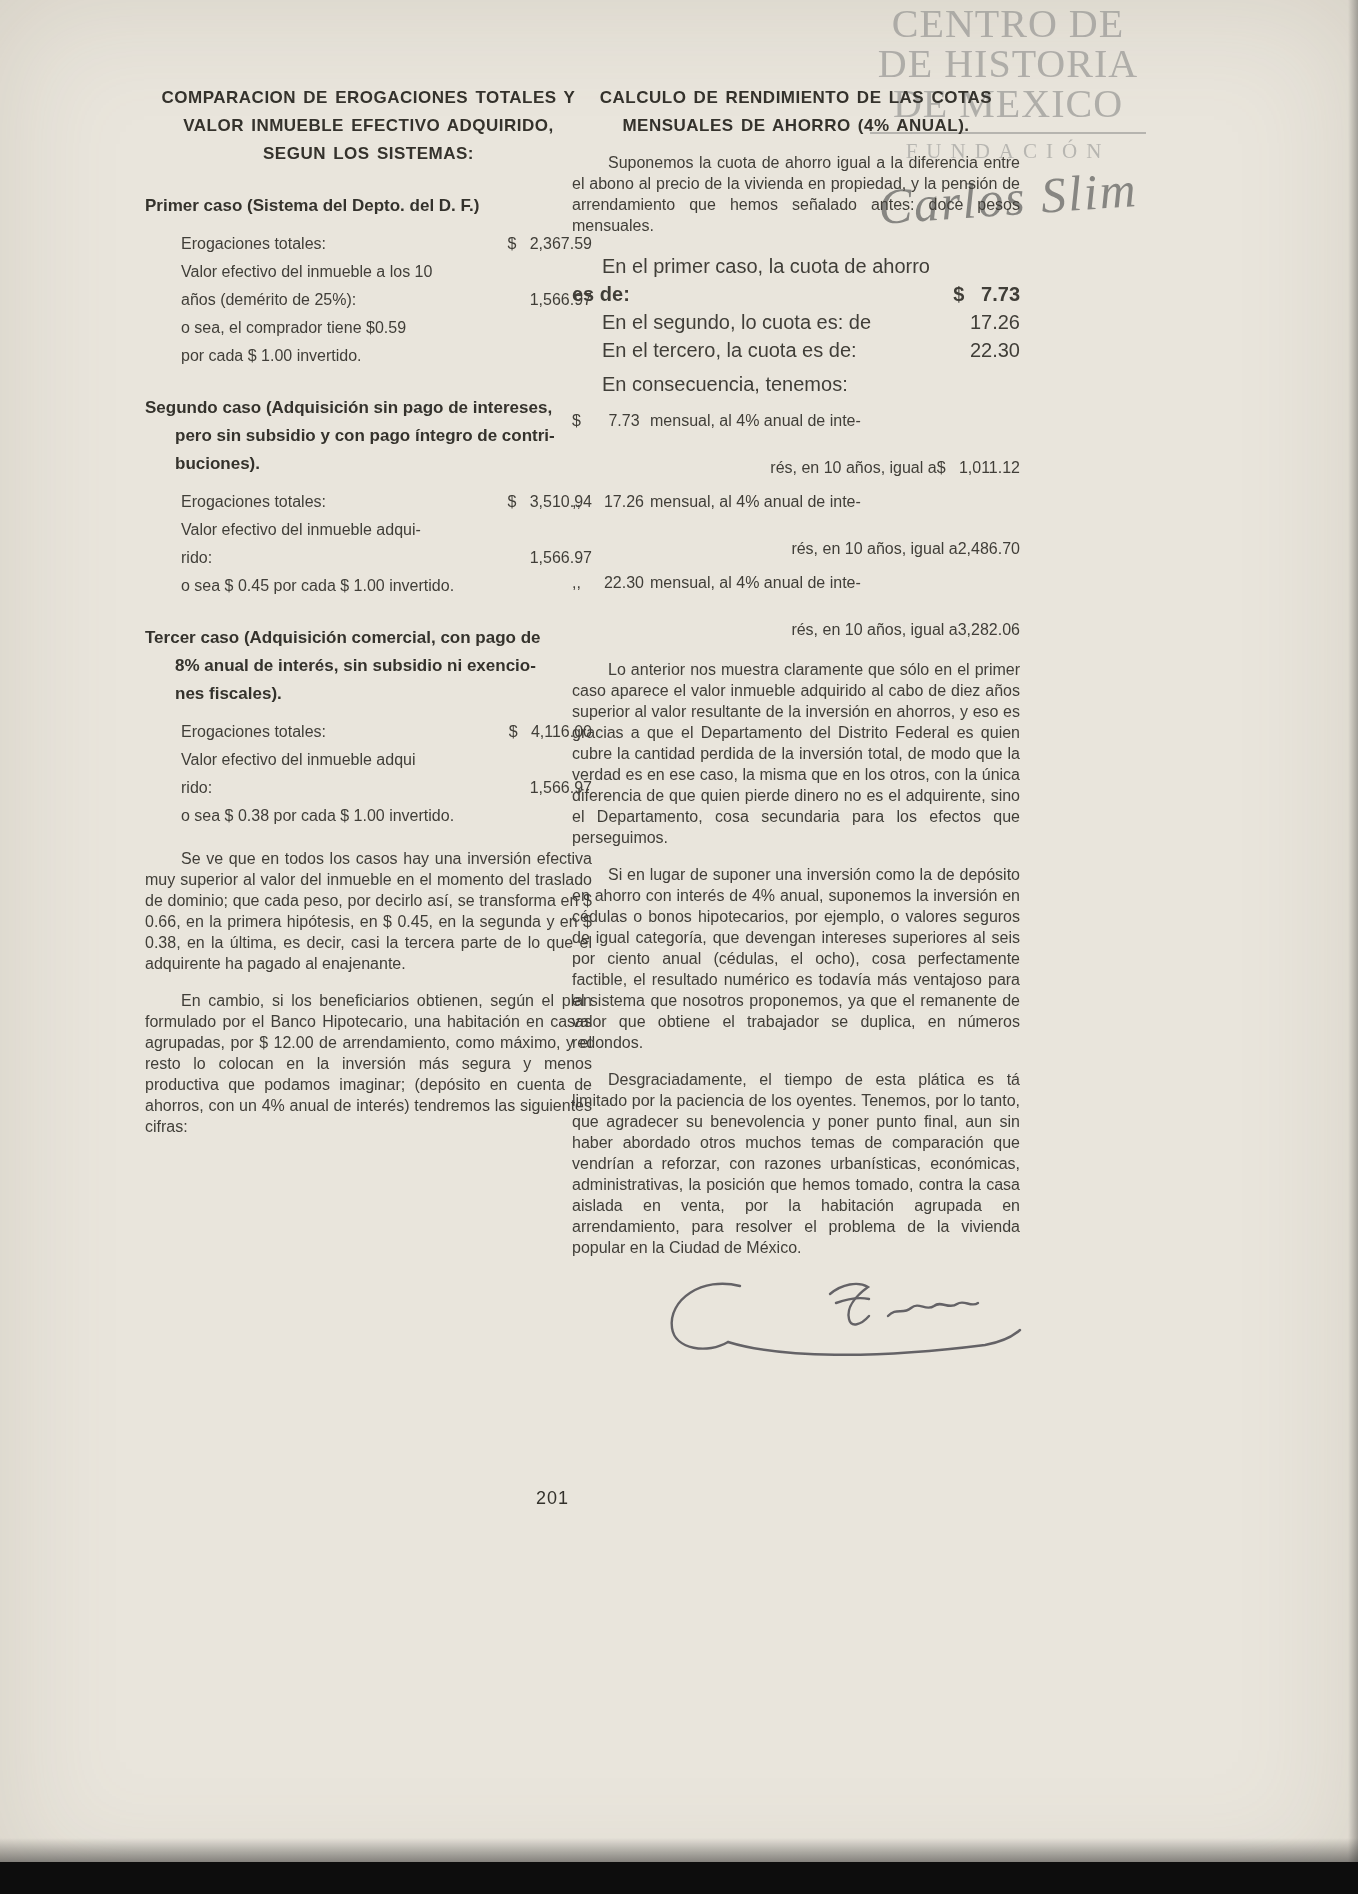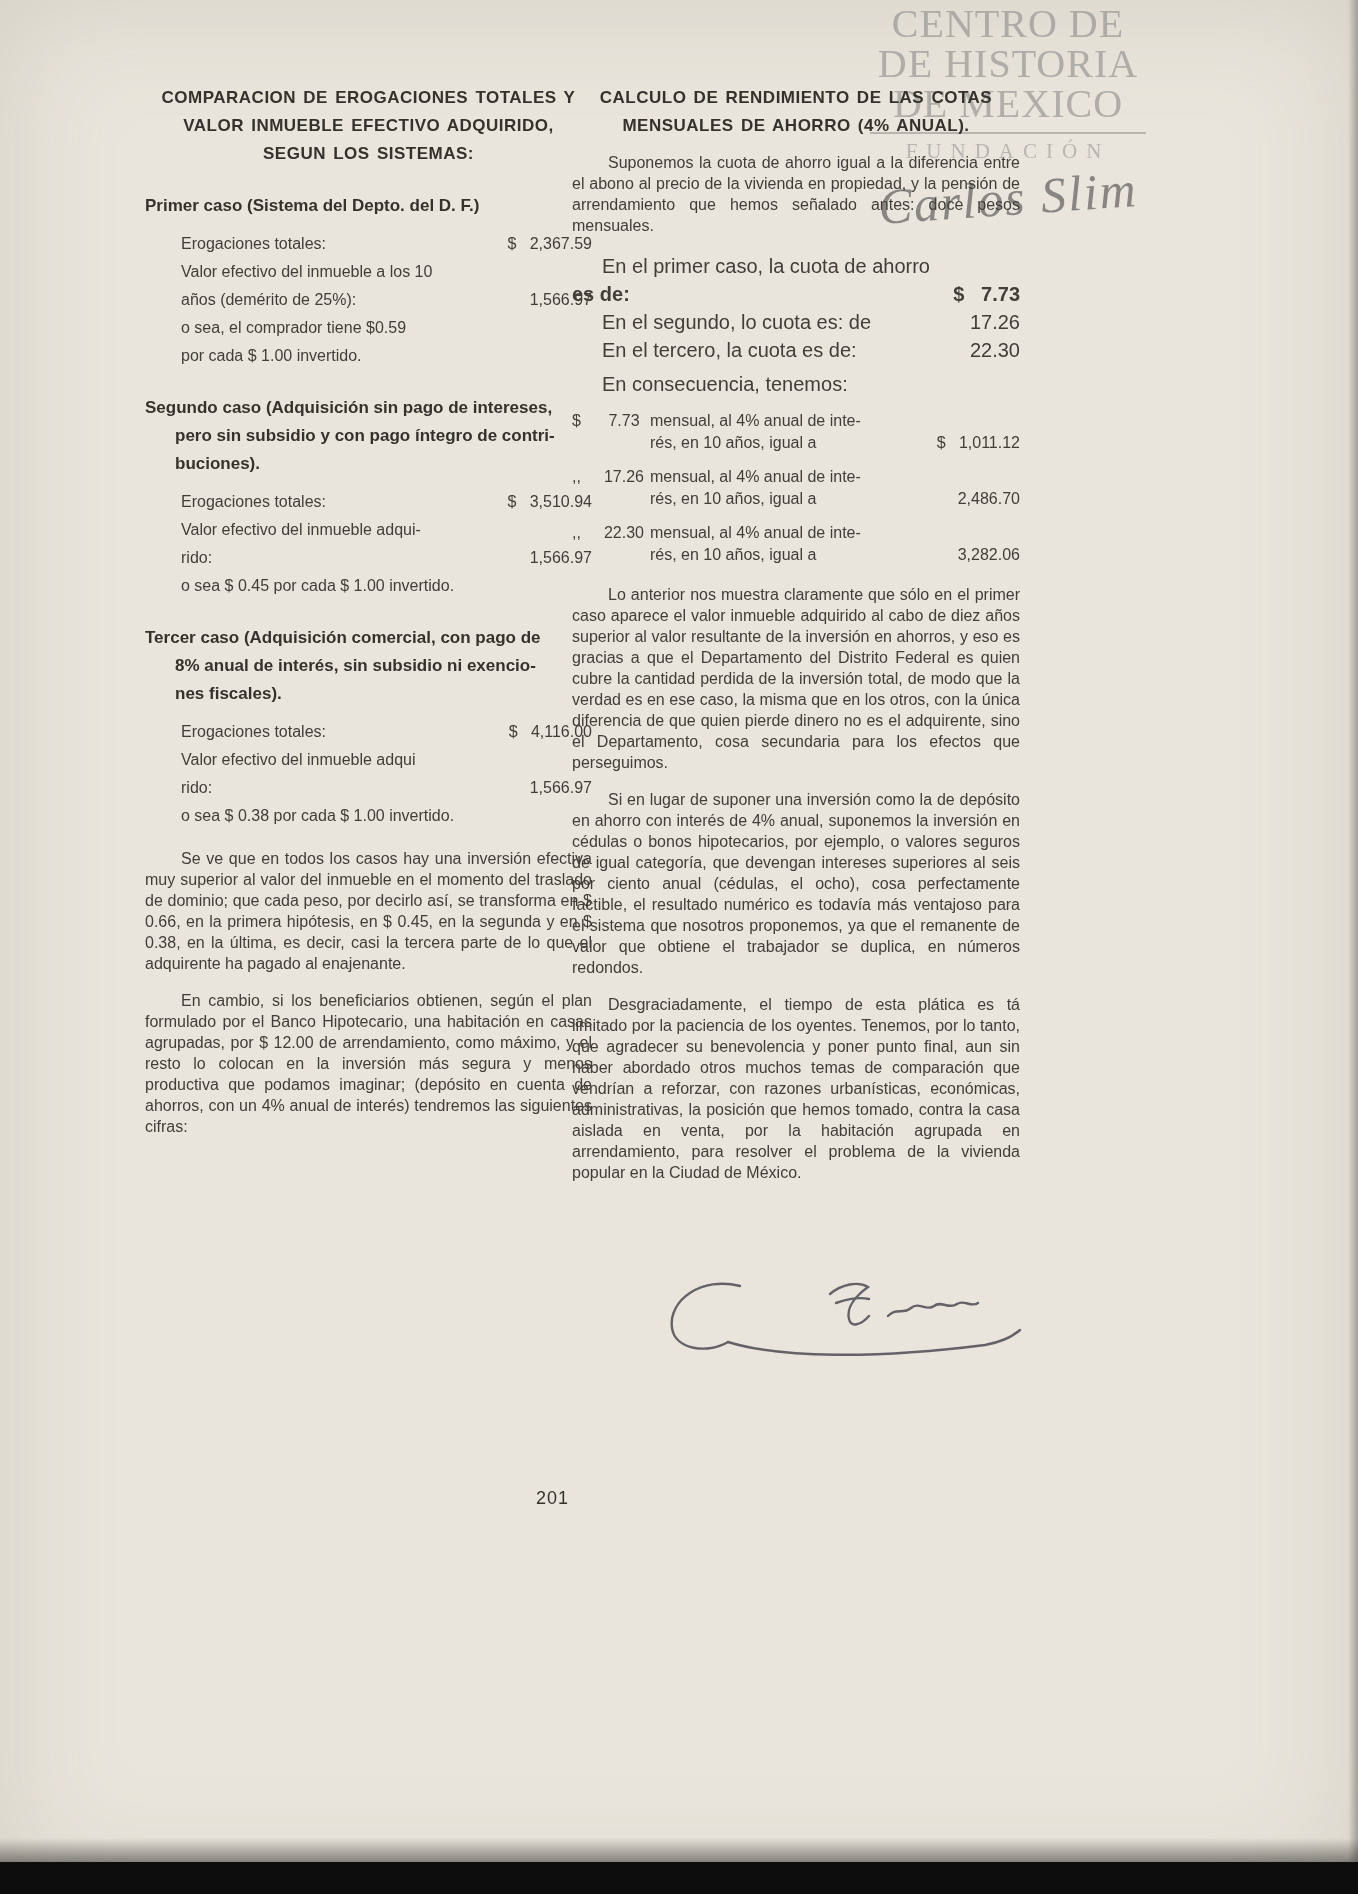--- a/index.html
+++ b/index.html
@@ -34,21 +34,21 @@
                 font-size:20px; padding-left:30px; }
   .cuota-line.noindent { padding-left:0;font-weight:bold; }
   .cuota-line .amount { white-space:pre; }
   .cuota-block { margin-top:16px; }
   .consequence { margin-top:6px; }
 
   .comp-row { display:flex; font-size:16px; line-height:22px; margin-top:12px; }
   .comp-marker { width:30px; white-space:pre; }
   .comp-cuota  { width:44px; text-align:center; margin-right:4px; }
   .comp-text   { flex:1; }
-  .comp-l2     { display:flex; justify-content:space-between; }
+  .comp-l2     { display:flex; justify-content:flex-end;margin-top:25px; }
   .comp-l2 .result { white-space:pre; }
 
   
   .wm-block { position:absolute; left:858px; top:4px; width:300px; text-align:center;
               font-family:"Liberation Serif", serif; pointer-events:none; }
   .wm-line { font-size:40px; line-height:40px; letter-spacing:1px; color:rgba(140,140,138,0.62); }
   .wm-rule { border:none; border-top:2px solid rgba(140,140,138,0.55); margin:8px 12px 2px; }
   .wm-foundation { font-size:21px; letter-spacing:9px; line-height:30px; color:rgba(150,150,148,0.60); }
   .wm-script { font-style:italic; font-size:50px; line-height:56px; letter-spacing:2px;
                color:rgba(110,110,108,0.80); transform:rotate(-4deg); margin-top:4px; }

